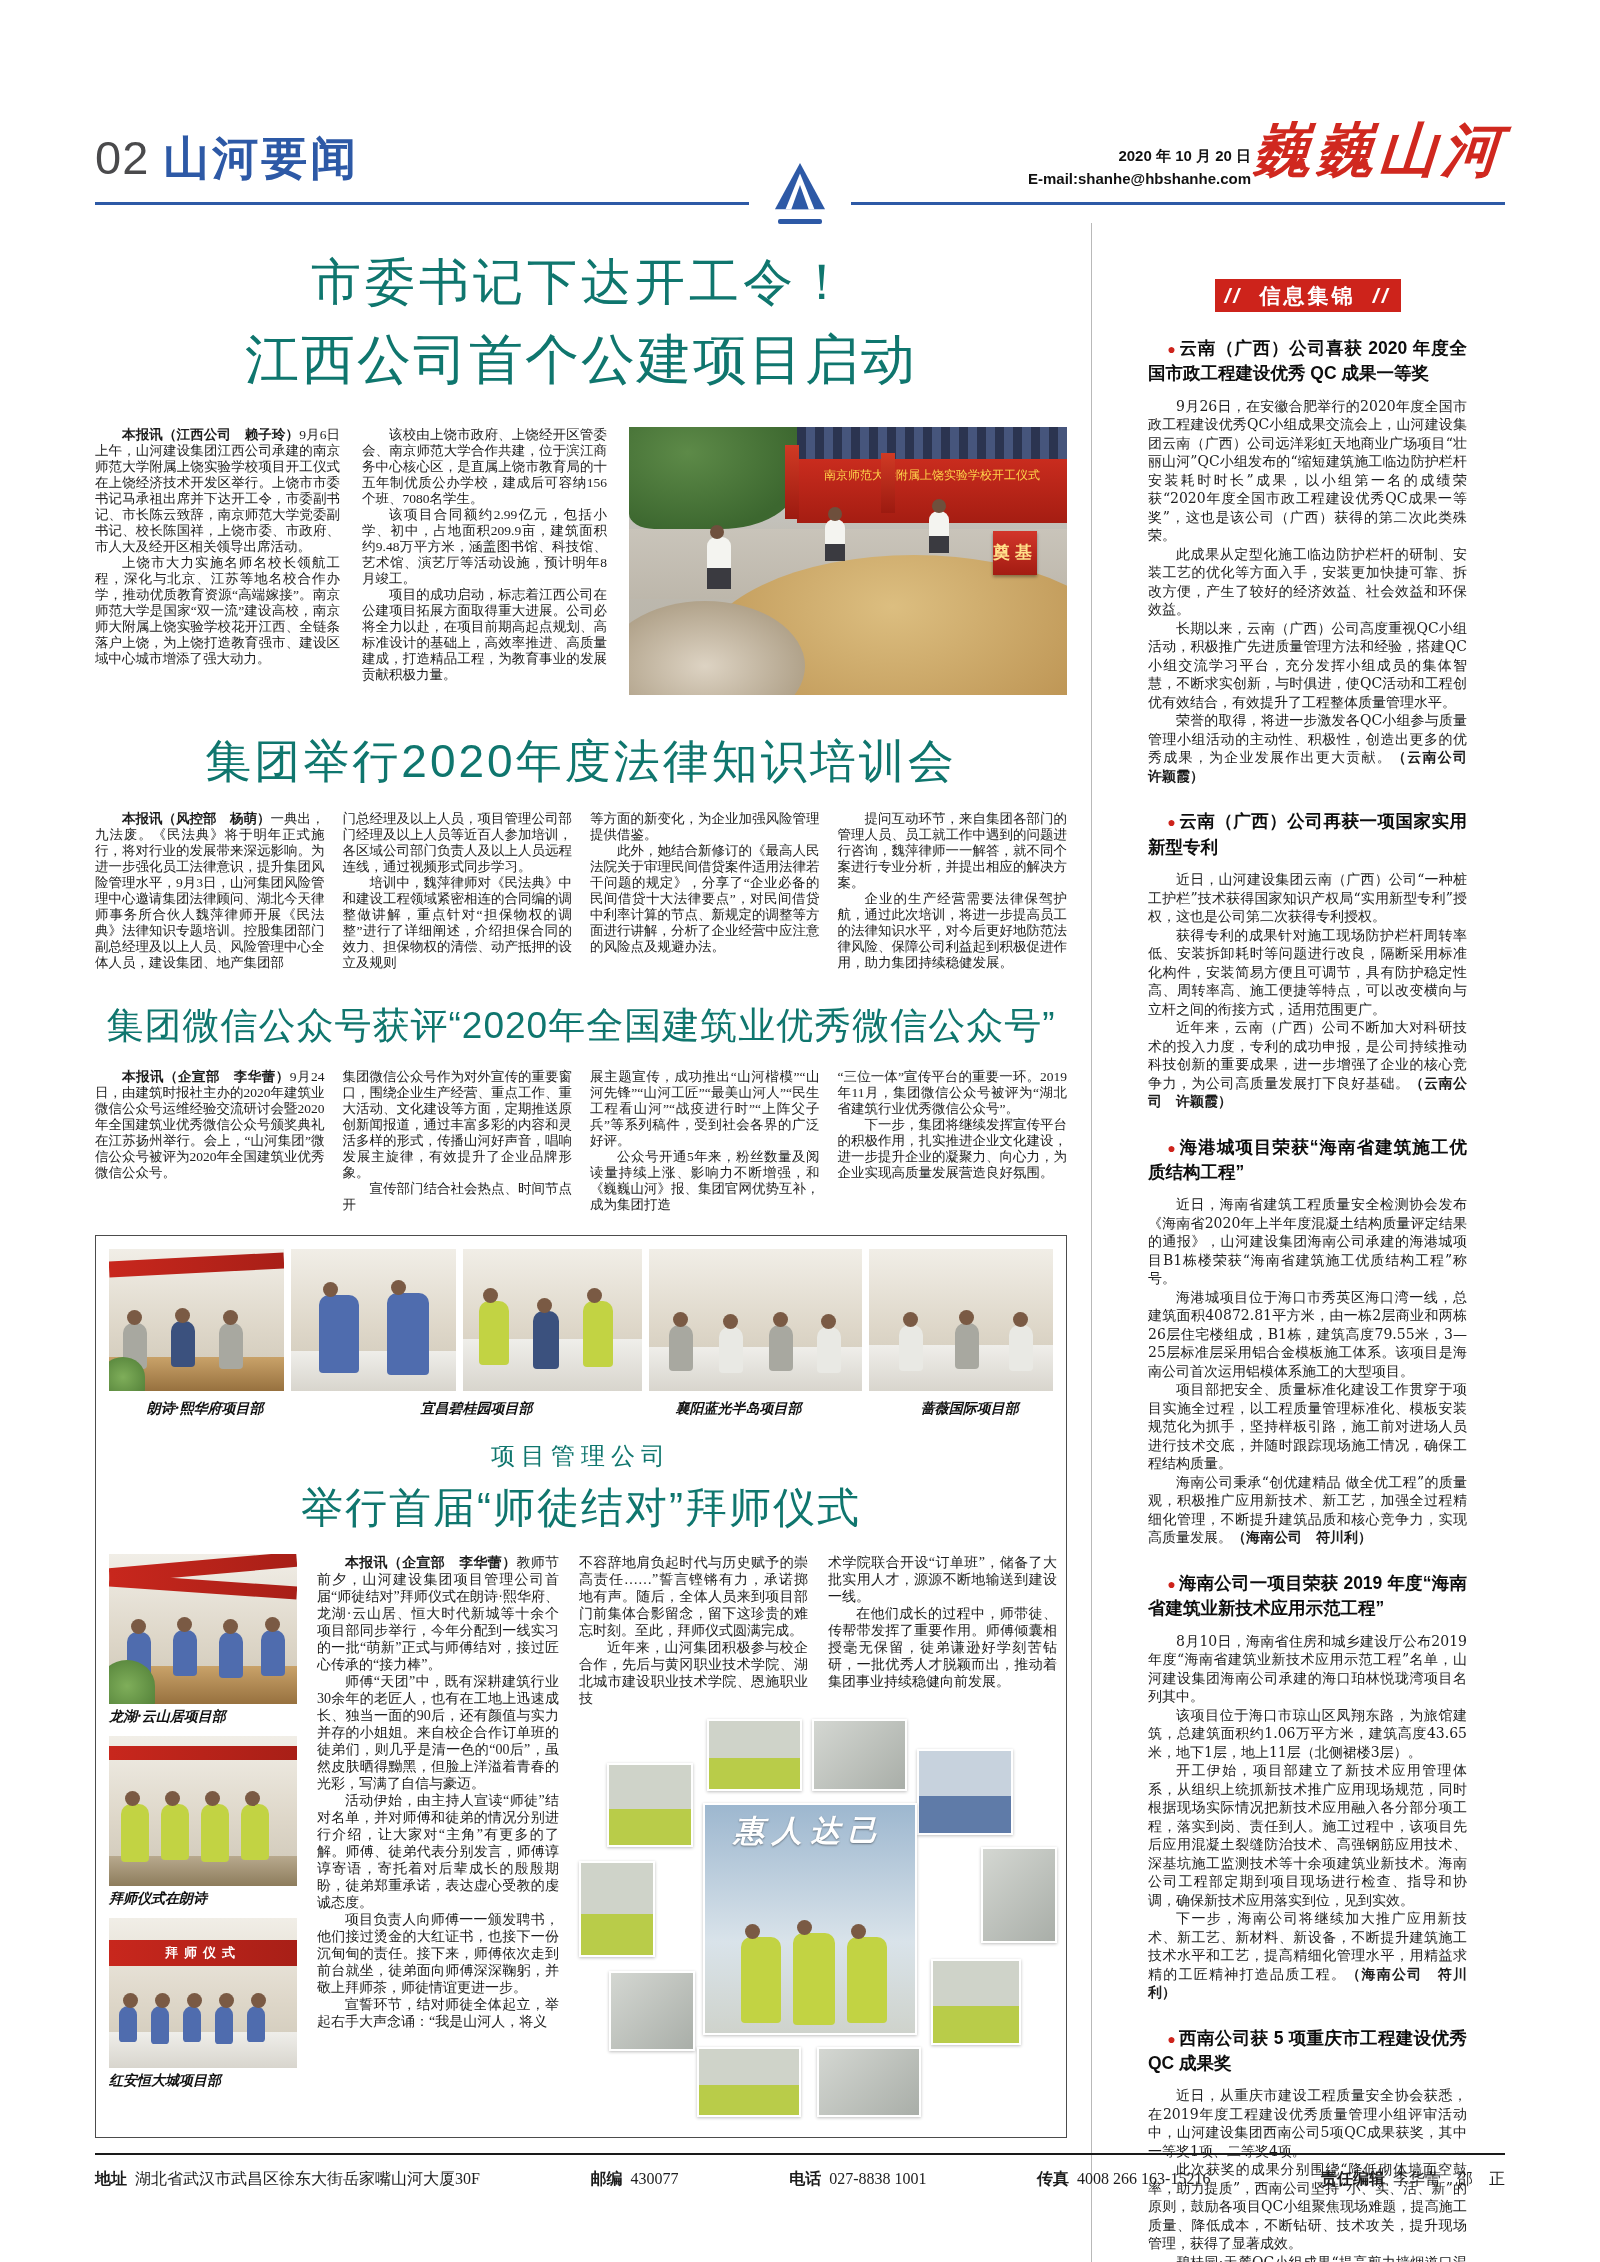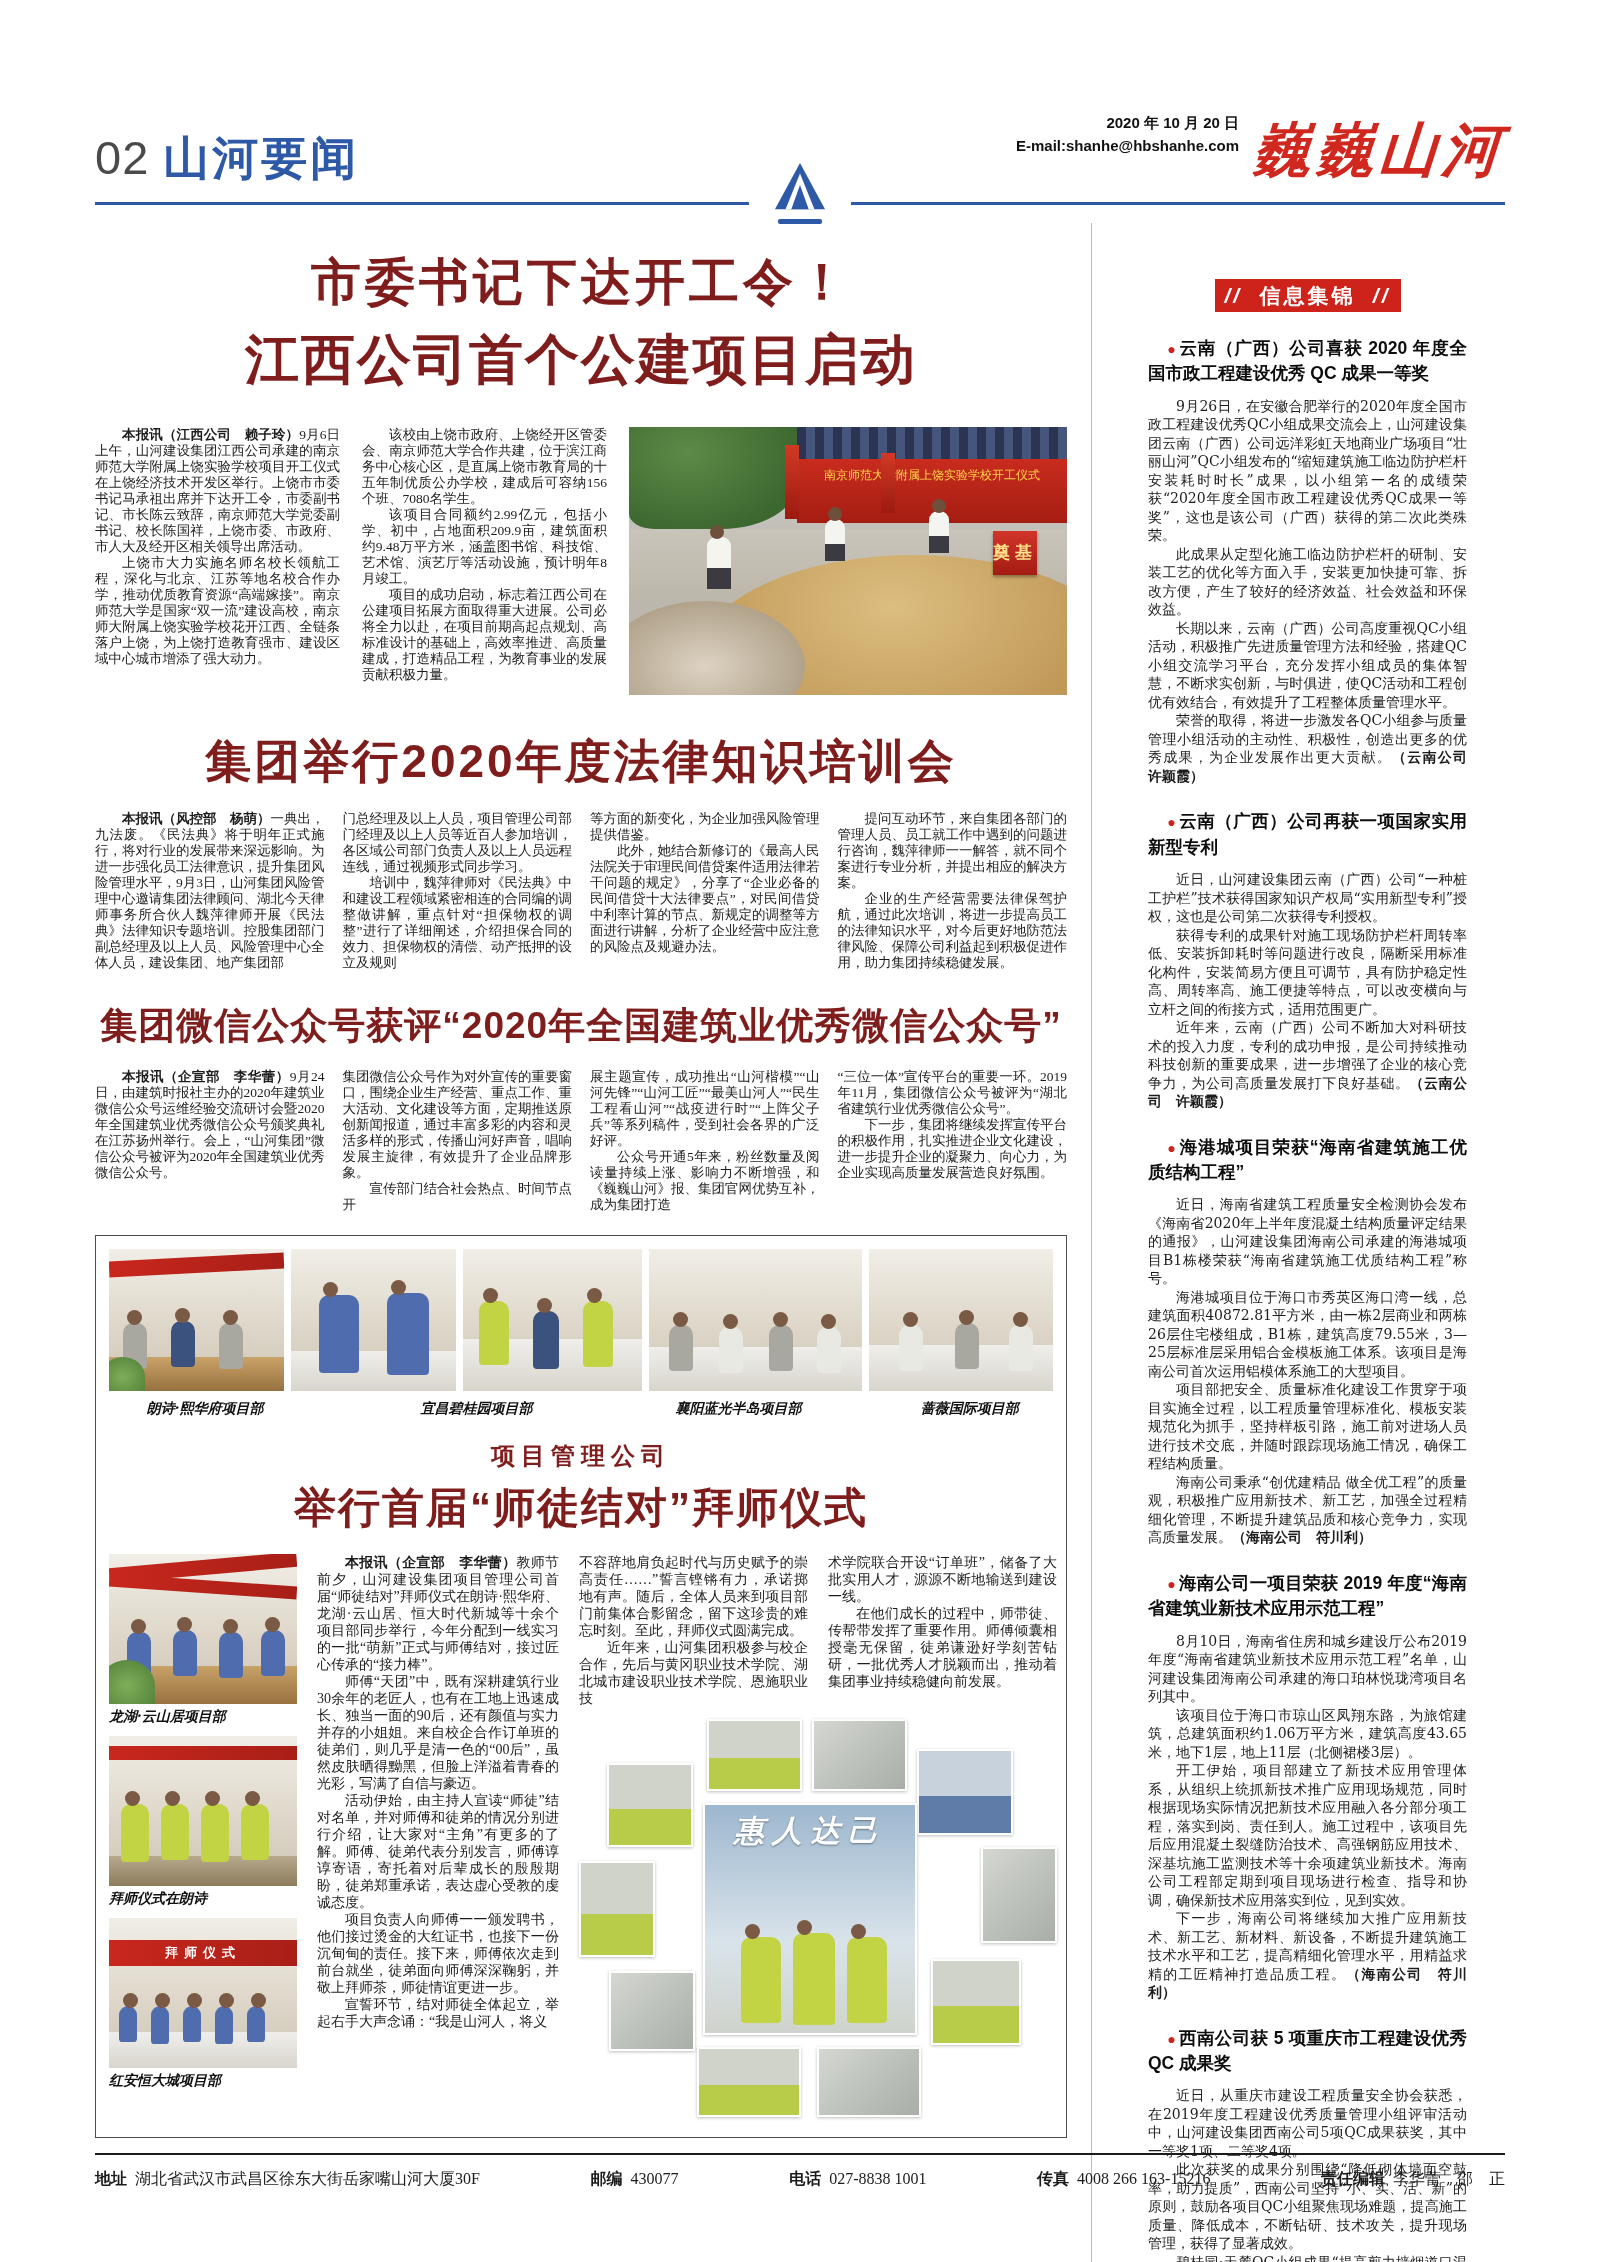--- a/index.html
+++ b/index.html
@@ -12,35 +12,35 @@
   }
   
   .hdr { position:relative; display:flex; justify-content:space-between; align-items:flex-end;
          border-bottom:3px solid #2d59a6; padding-bottom:12px; height:105px; }
   .hdr-left { display:flex; align-items:baseline; gap:14px; font-family:"Liberation Sans","DejaVu Sans",sans-serif; }
   .page-no { font-size:47px; color:#4a4a4c; letter-spacing:1px; }
   .section-title { font-size:46px; color:#2d59a6; font-weight:bold; letter-spacing:3px; }
   .hdr-logo { position:absolute; left:50%; bottom:-26px; transform:translateX(-50%);
               background:#fff; padding:0 20px 4px; text-align:center; }
   .hdr-logo .logo-sub { width:44px; height:5px; background:#2d59a6; margin:2px auto 0; border-radius:2px; }
-  .hdr-right { display:flex; align-items:flex-start; gap:14px; }
+  .hdr-right { display:flex; align-items:flex-end; gap:2px; }
   .hdr-meta { text-align:right; font-family:"Liberation Sans","DejaVu Sans",sans-serif;
               font-weight:bold; font-size:15px; line-height:1.5; color:#111; }
   .masthead { font-size:58px; font-weight:bold; font-style:italic; color:#d0281f;
               letter-spacing:5px; font-family:"DejaVu Serif",serif; transform:skewX(-4deg); }
   
   .main { display:flex; margin-top:18px; }
   .main-left { width:972px; }
   .main-right { width:418px; margin-left:24px; border-left:1px solid #b9b9b9; padding:0 38px 0 56px; }
   
   .art p { font-size:13.5px; line-height:16px; text-align:justify; text-indent:2em; }
   .art p.noind { text-indent:0; }
   .lead { font-weight:bold; font-family:"Liberation Sans","DejaVu Sans",sans-serif; }
-  .hl { font-family:"Liberation Sans","DejaVu Sans",sans-serif; font-weight:bold;
-        text-align:center; color:#7f1d1d; }
+  .hl { font-family:"Liberation Sans","DejaVu Sans",sans-serif; font-weight:normal;
+        text-align:center; color:#0f766e; }
   
   .a1-h1 { font-size:50px; letter-spacing:4px; margin-top:26px; }
   .a1-h2 { font-size:54px; letter-spacing:2px; margin-top:8px; }
   .a1-body { display:flex; gap:22px; margin-top:30px; }
   .a1-body .txtcol { flex:1; }
   
   .photo1 { position:relative; width:438px; height:268px; overflow:hidden;
             background:linear-gradient(#cdd2d6 0%,#c0bcb2 45%,#b5b0a5 100%); flex:0 0 438px; }
   .p1-trees { position:absolute; left:0; top:0; width:168px; height:102px;
               background:radial-gradient(ellipse at 35% 25%,#5d8a48,#3c672f 75%); border-radius:0 0 45% 15%; }

